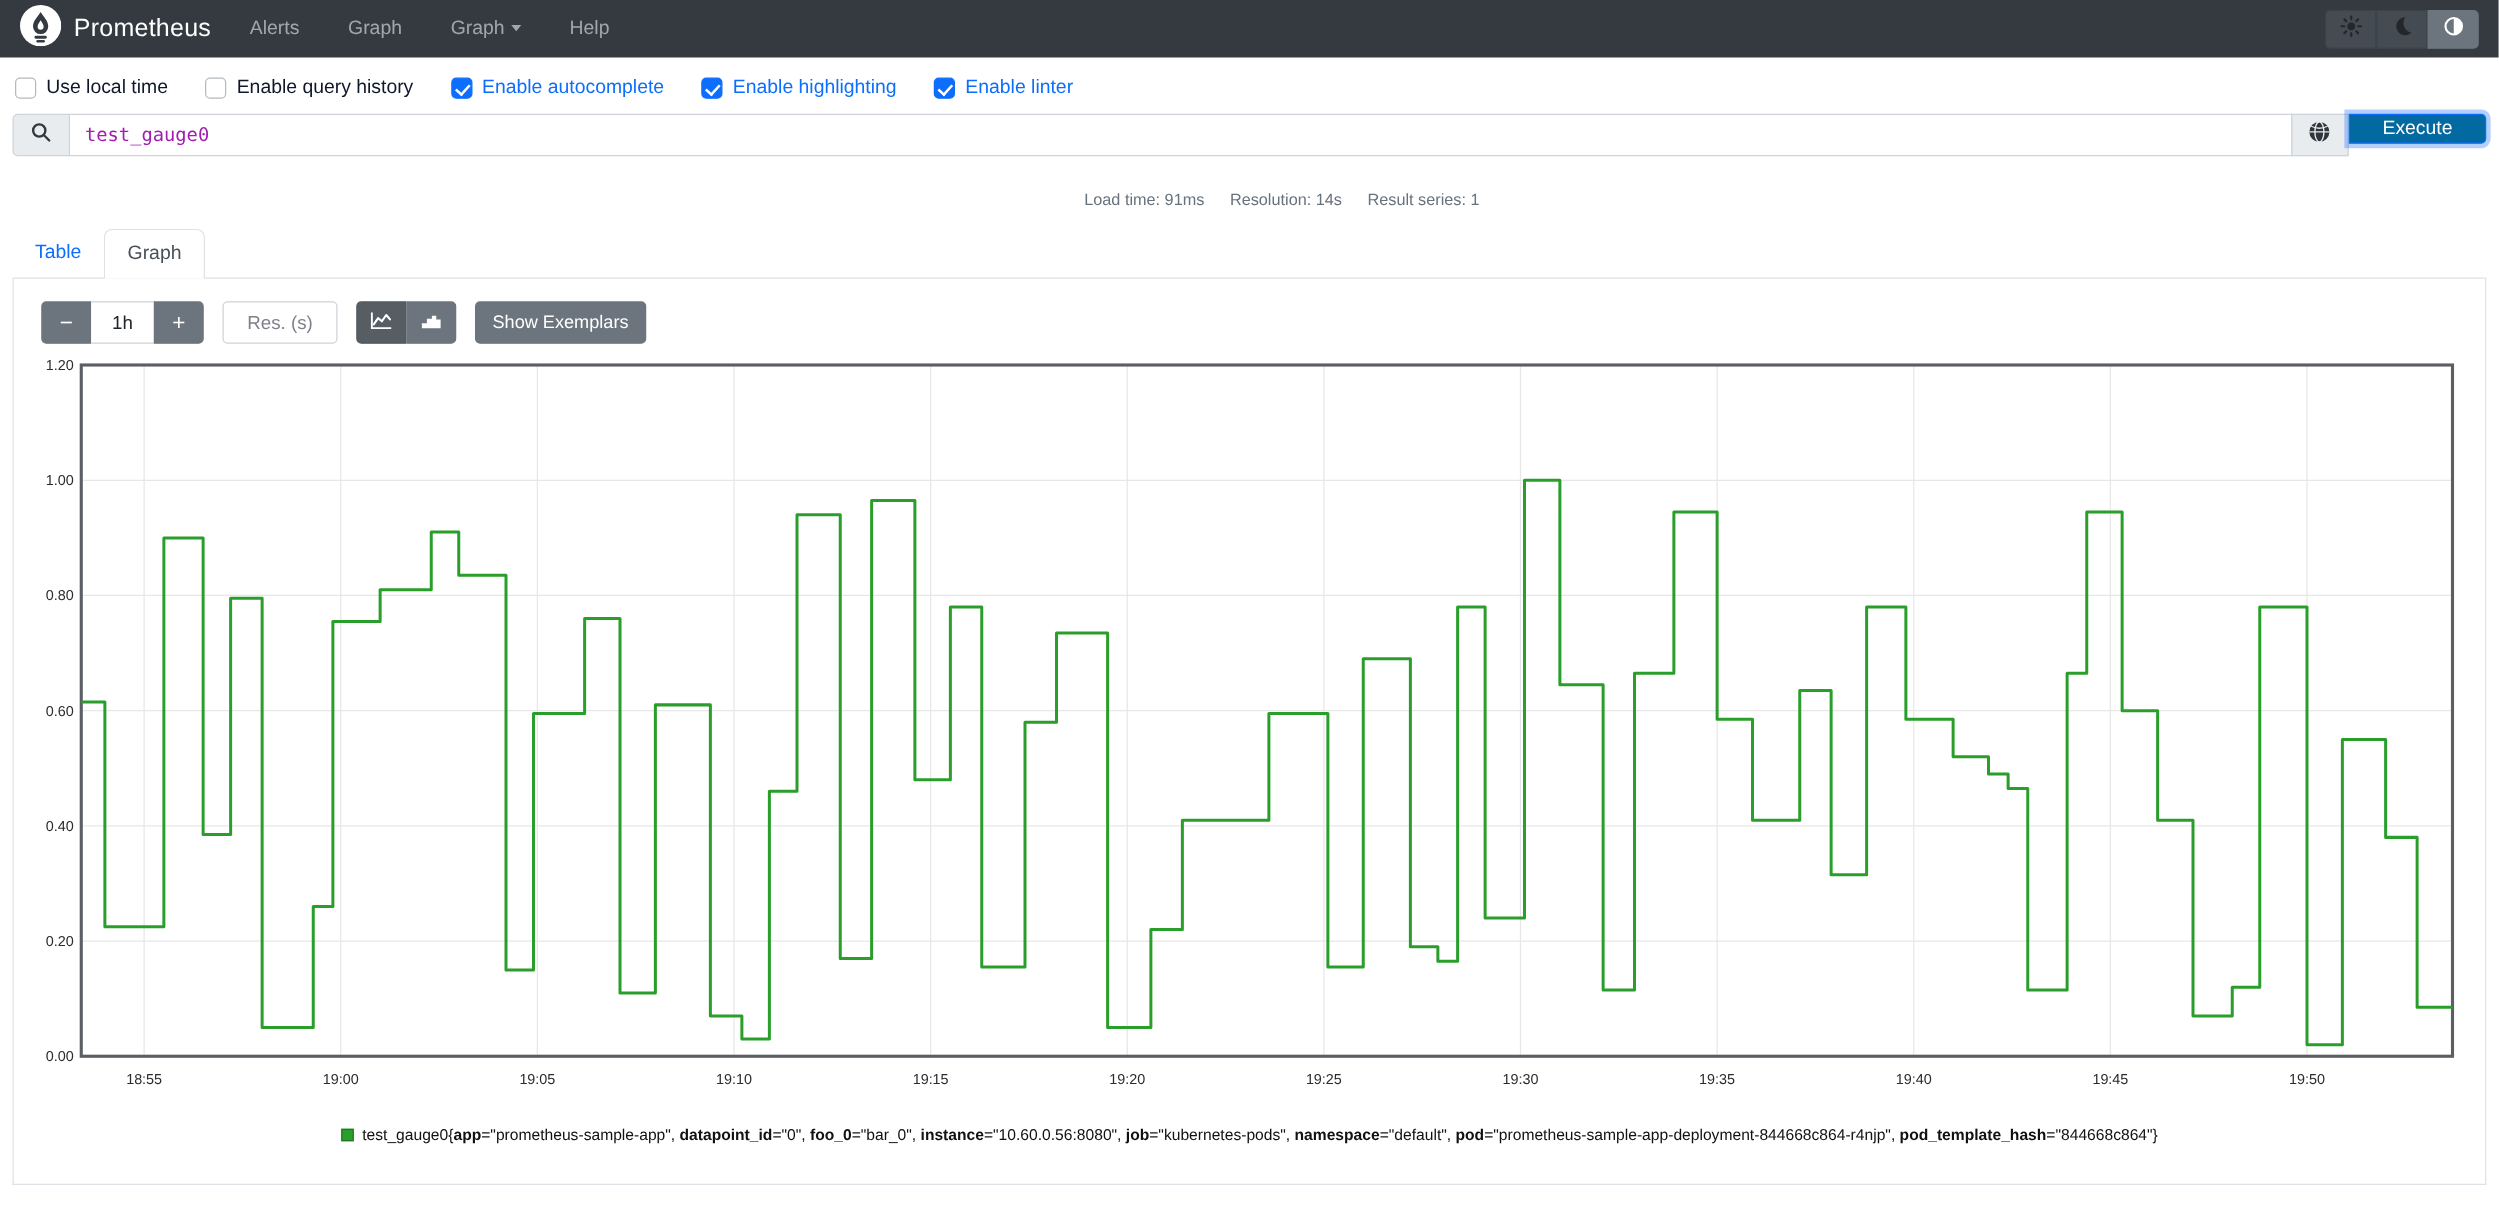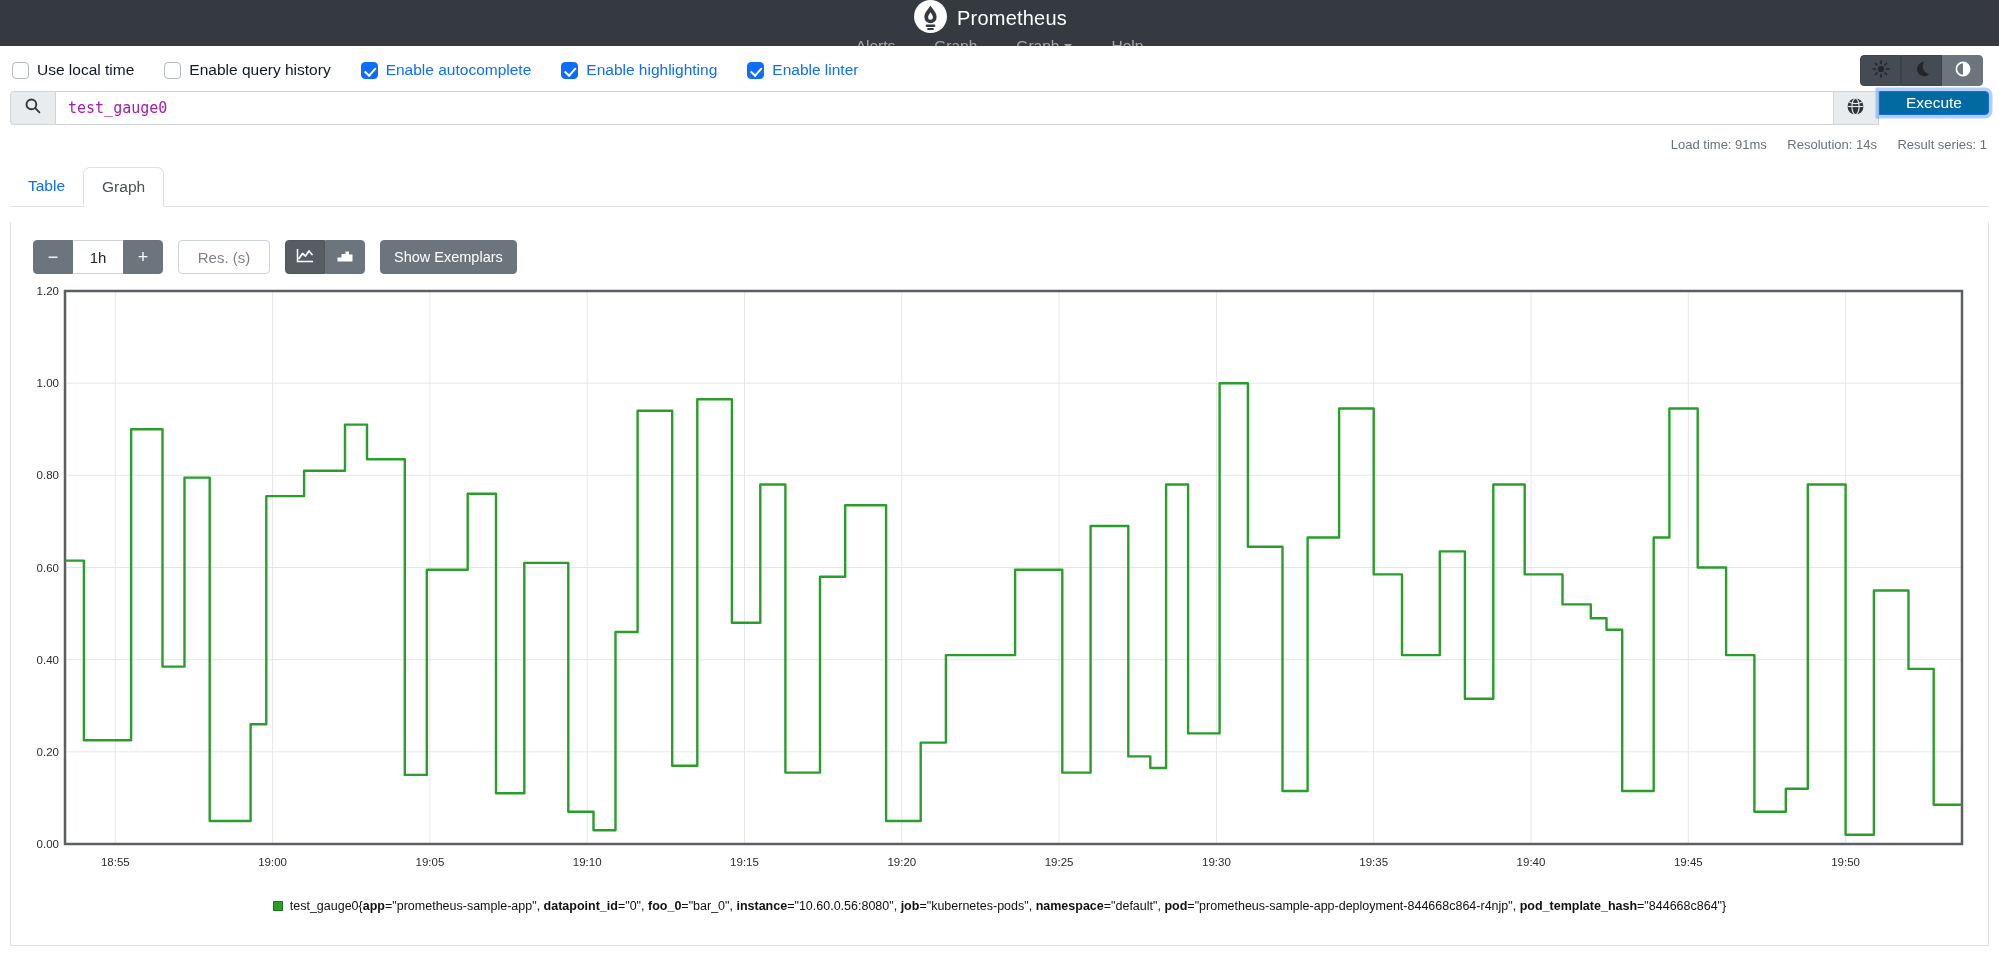--- a/index.html
+++ b/index.html
@@ -1,19 +1,19 @@
 <!DOCTYPE html>
 <html><head>
 <meta charset="utf-8">
 <style>
   * { box-sizing: border-box; margin: 0; padding: 0; }
   html,body { background:#fff; font-family:"Liberation Sans","DejaVu Sans",sans-serif; color:#212529; }
 
   
-  .navbar { height:46px; background:#343a40; display:flex; align-items:center; padding:0 16px;flex-direction:column; }
+  .navbar { height:46px; background:#343a40; display:flex; align-items:center; padding:0 16px; }
   .brand { display:flex; align-items:center; gap:10px; margin-right:18px; cursor:pointer; }
   .brand-title { color:#fff; font-size:20px; letter-spacing:.2px; }
   .nav-links { display:flex; align-items:center;gap:13px; }
   .nav-link { color:rgba(255,255,255,.55); font-size:15.5px; padding:0 13px; cursor:pointer; }
   .caret { display:inline-block; margin-left:5px; vertical-align:2px;
            border-left:4.5px solid transparent; border-right:4.5px solid transparent;
            border-top:5px solid rgba(255,255,255,.55); }
   .theme-group { margin-left:auto; display:flex; }
   .theme-btn { width:41px; height:31px; background:#454b52; border:1px solid #3d434a;
                display:flex; align-items:center; justify-content:center; cursor:pointer; }
@@ -37,25 +37,25 @@
            display:flex; align-items:center; justify-content:center; }
   .addon.left  { border-radius:4px 0 0 4px; }
   .addon.right { margin-left:-1px; cursor:pointer; }
   .query-input { flex:1; height:34px; border:1px solid #ced4da; border-left:none; padding:0 12px;
                  font-family:"DejaVu Sans Mono","Liberation Mono",monospace; font-size:15px; color:#a21caf; outline:none; }
   .execute-btn { height:24px; padding:0 26px; background:#0369a1; color:#fff; border:1px solid #0d6efd;
                  border-radius:0 4px 4px 0; font-size:15.5px; cursor:pointer;
                  box-shadow:0 0 0 3.5px rgba(13,110,253,.32); position:relative; z-index:1; }
 
   
-  .stats-row { text-align:right; margin:10px 12px 0 0;padding-left:48px; }
+  .stats-row { text-align:center; margin:26px 12px 0 0;padding-left:48px; }
   .stat { font-size:13px; color:#68727c; margin-left:16px; }
 
   
-  .tabbar { display:flex; margin:14px 10px 15px 10px; border-bottom:1px solid #dee2e6; }
+  .tabbar { display:flex; margin:14px 10px 0 10px; border-bottom:1px solid #dee2e6; }
   .tab { font-size:15.5px; padding:10px 18px; cursor:pointer; }
   .tab.inactive { color:#0d6efd; }
   .tab.active { color:#495057; background:#fff; border:1px solid #dee2e6; border-bottom:1px solid #fff;
                 border-radius:7px 7px 0 0; margin-bottom:-1px; }
 
   
   .panel { margin:0 10px; border:1px solid #dee2e6; border-top:none; padding:14px 14px 30px 14px; }
 
   
   .controls { display:flex; align-items:center; gap:15px; margin:4px 0 12px 8px; }

